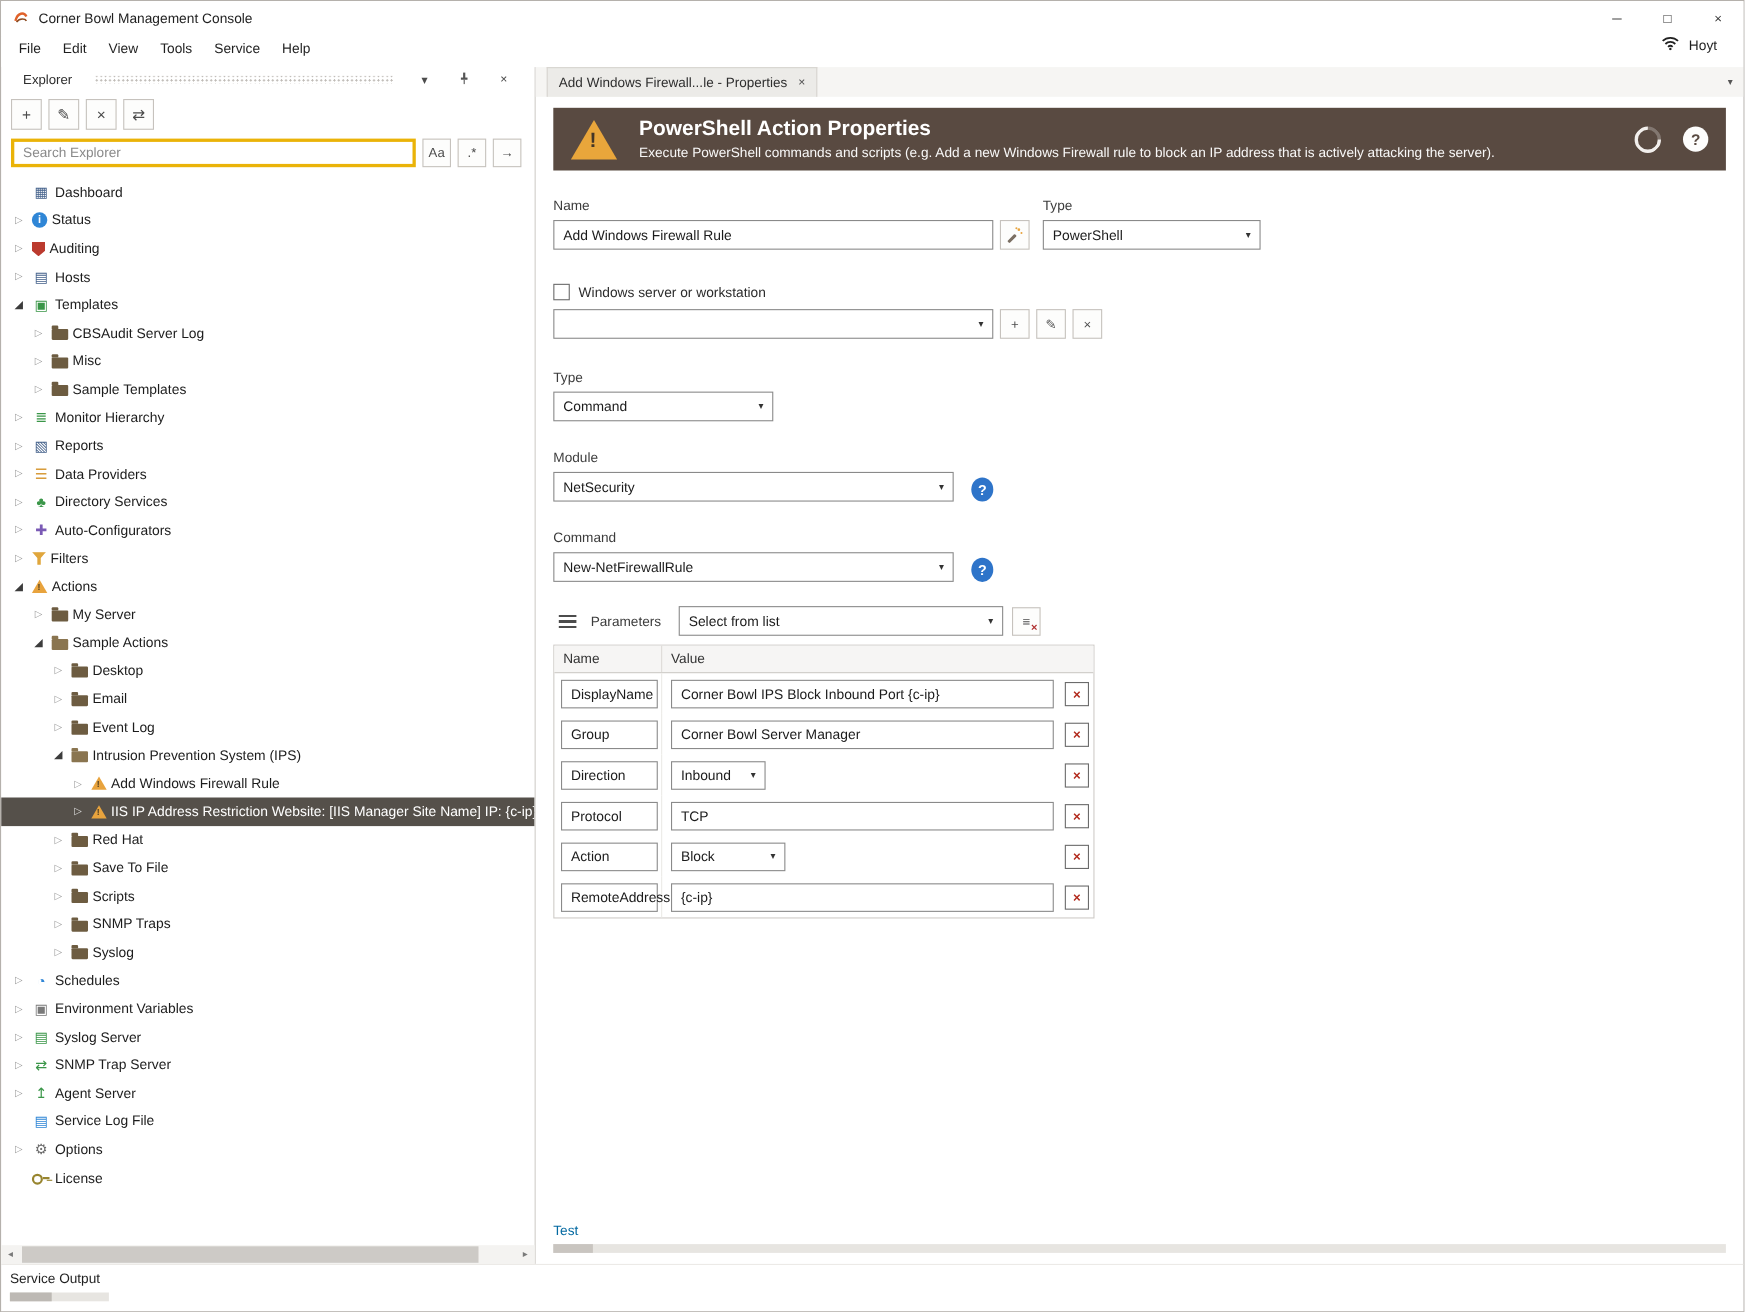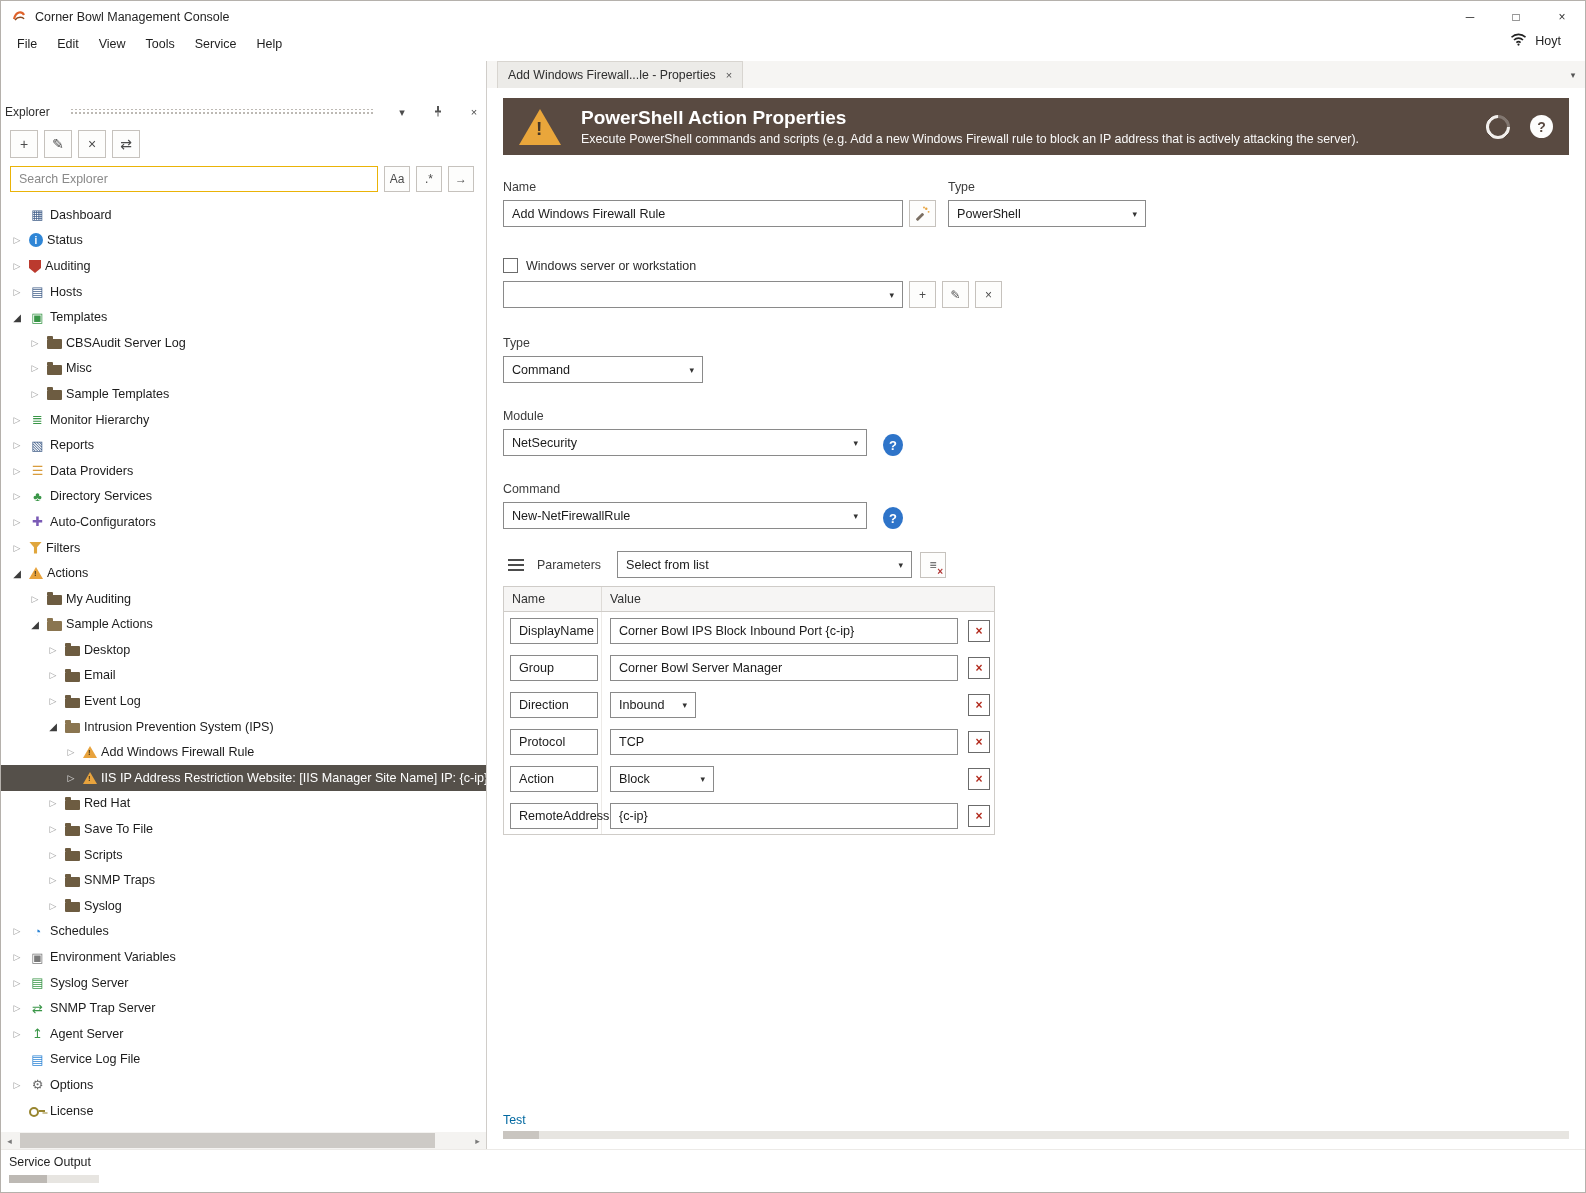--- a/index.html
+++ b/index.html
@@ -16,29 +16,29 @@
   
   .menubar { height:28px; display:flex; align-items:flex-start; padding:0 6px; background:#fff; }
   .menu-item { padding:4px 10px; font-size:12.5px; color:#1f1f1f; }
   .menu-right { margin-left:auto; display:flex; align-items:center; gap:8px; padding-right:18px; font-size:12.5px; color:#1f1f1f; }
 
   
   .bodyrow { flex:1; display:flex; min-height:0; }
 
   
   .explorer { width:486px; min-width:486px; border-right:1px solid #d0cdc9; display:flex; flex-direction:column; min-height:0; }
-  .exp-header { height:22px; display:flex; align-items:center; padding:0 4px; gap:20px;margin-top:40px; }
+  .exp-header { height:22px; display:flex; align-items:center; padding:0 20px; gap:20px; }
   .exp-title { font-size:12px; color:#2e2e2e; }
   .exp-dots { flex:1; height:7px; background-image:radial-gradient(#bdb9b4 1px, transparent 1.1px); background-size:4px 4px; background-position:0 2px; }
   .exp-hicon { width:16px; text-align:center; font-size:11px; color:#4c4c4c; }
   .exp-toolbar { display:flex; gap:6px; padding:7px 9px 6px; }
   .sqbtn { width:28px; height:28px; border:1px solid #c6c2bd; background:#fdfdfc; display:flex; align-items:center; justify-content:center; font-size:14px; color:#4c4c4c; }
   .sqbtn.small { width:26px; height:26px; font-size:12px; }
   .exp-search { display:flex; gap:6px; padding:2px 9px 6px; align-items:center; }
-  .search-input { width:368px; height:26px; border:1px solid #eab308; padding:0 8px; font-size:12.4px; color:#333; font-family:inherit; }
+  .search-input { width:368px; height:26px; border:3px solid #eab308; padding:0 8px; font-size:12.4px; color:#333; font-family:inherit; }
   .search-input::placeholder { color:#8a8a8a; }
 
   .tree { flex:1; min-height:0; overflow:hidden; padding-top:4px; }
   .tree-row { height:25.6px; display:flex; align-items:center; gap:4px; white-space:nowrap; font-size:12.6px; color:#1c1c1c; overflow:hidden; }
   .tree-row.sel { background:#55504a; color:#fff; }
   .tw { width:16px; min-width:16px; text-align:center; font-size:9px; color:#9a9a9a; }
   .tw.expanded { color:#3c3c3c; font-size:10px; }
   .sel .tw { color:#e0e0e0; }
   .ticon { width:17px; min-width:17px; height:15px; display:inline-flex; align-items:center; justify-content:center; font-size:13px; line-height:1; }
 
@@ -265,21 +265,21 @@
             <span>Filters</span>
           </div>
           <div class="tree-row" style="padding-left: 8px;">
             <span class="tw expanded">◢</span>
             <span class="ico-warning"></span>
             <span>Actions</span>
           </div>
           <div class="tree-row" style="padding-left: 26px;">
             <span class="tw">▷</span>
             <span class="ico-folder"></span>
-            <span>My Auditing</span>
+            <span>My Server</span>
           </div>
           <div class="tree-row" style="padding-left: 26px;">
             <span class="tw expanded">◢</span>
             <span class="ico-folder open"></span>
             <span>Sample Actions</span>
           </div>
           <div class="tree-row" style="padding-left: 44px;">
             <span class="tw">▷</span>
             <span class="ico-folder"></span>
             <span>Desktop</span>

